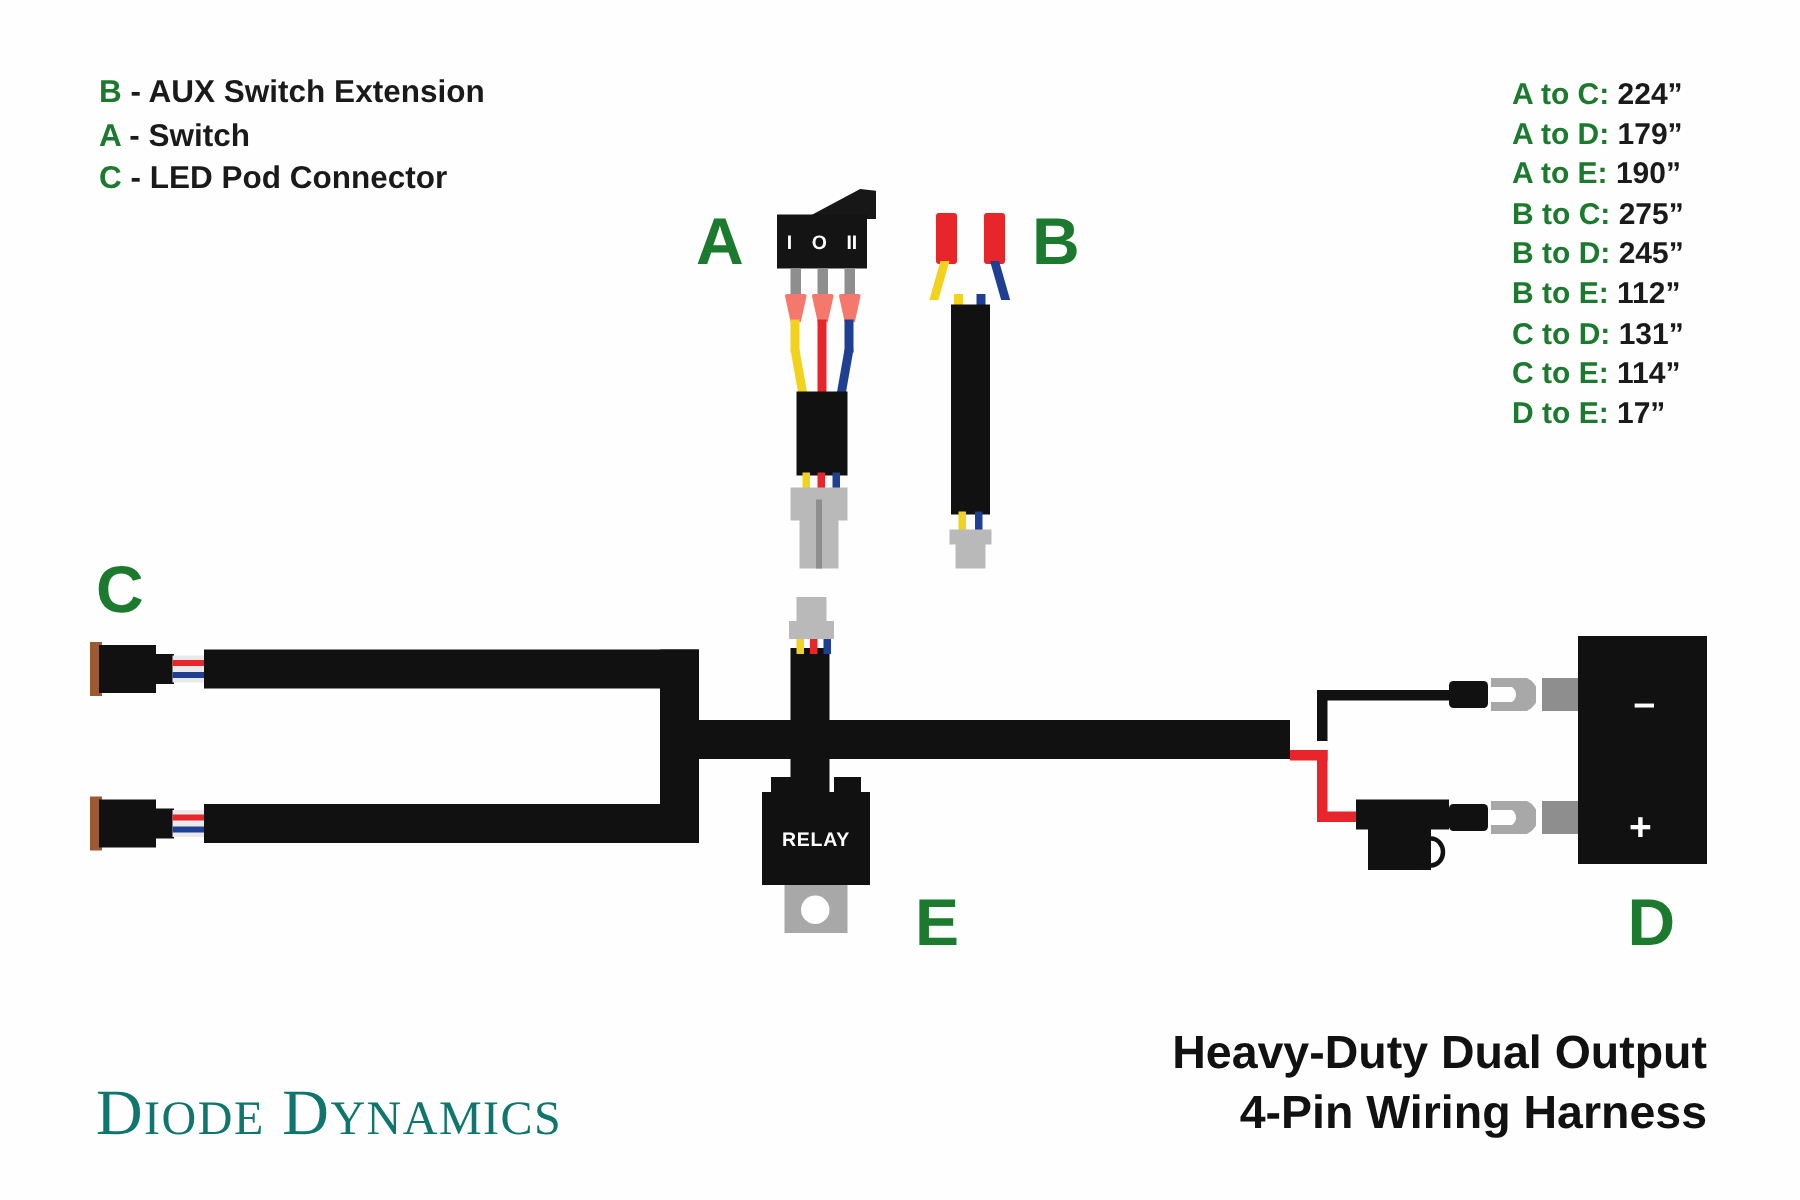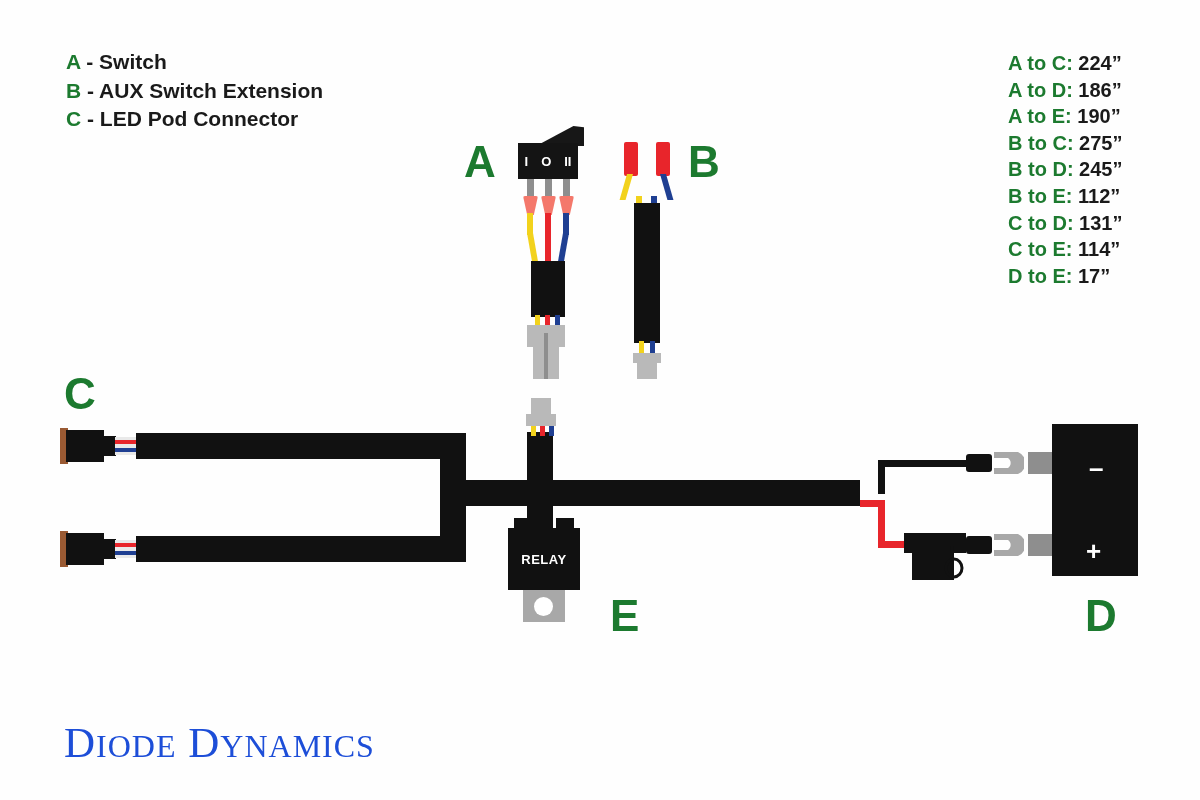--- a/index.html
+++ b/index.html
@@ -83,42 +83,42 @@
     position:absolute;left:1052px;top:424px;width:86px;height:152px;background:#111111;
   }
   .bat-sym{
     position:absolute;color:#ffffff;font-weight:bold;font-size:26px;line-height:26px;
   }
 
   
   #brand{
     position:absolute;left:64px;top:718px;
     font-family:"Liberation Serif", serif;
-    font-size:43px;color:#1d4ed8;letter-spacing:1px;white-space:nowrap;
+    font-size:43px;color:#0f766e;letter-spacing:1px;white-space:nowrap;
   }
   #brand .sc{font-size:32px;}
   #title{
     position:absolute;right:62px;top:682px;text-align:right;
     font-size:31px;font-weight:bold;color:#111111;line-height:40px;white-space:nowrap;
   }
 </style>
 </head>
 <body>
 
 <div class="stage">
 
   <div id="legend">
+    <div class="legend-row"><span class="legend-key">B</span><span class="legend-dash"> - </span><span>AUX Switch Extension</span></div>
     <div class="legend-row"><span class="legend-key">A</span><span class="legend-dash"> - </span><span>Switch</span></div>
-    <div class="legend-row"><span class="legend-key">B</span><span class="legend-dash"> - </span><span>AUX Switch Extension</span></div>
     <div class="legend-row"><span class="legend-key">C</span><span class="legend-dash"> - </span><span>LED Pod Connector</span></div>
   </div>
 
   <div id="measures">
     <div class="meas-row"><span class="meas-label">A to C:</span> <span class="meas-value">224”</span></div>
-    <div class="meas-row"><span class="meas-label">A to D:</span> <span class="meas-value">186”</span></div>
+    <div class="meas-row"><span class="meas-label">A to D:</span> <span class="meas-value">179”</span></div>
     <div class="meas-row"><span class="meas-label">A to E:</span> <span class="meas-value">190”</span></div>
     <div class="meas-row"><span class="meas-label">B to C:</span> <span class="meas-value">275”</span></div>
     <div class="meas-row"><span class="meas-label">B to D:</span> <span class="meas-value">245”</span></div>
     <div class="meas-row"><span class="meas-label">B to E:</span> <span class="meas-value">112”</span></div>
     <div class="meas-row"><span class="meas-label">C to D:</span> <span class="meas-value">131”</span></div>
     <div class="meas-row"><span class="meas-label">C to E:</span> <span class="meas-value">114”</span></div>
     <div class="meas-row"><span class="meas-label">D to E:</span> <span class="meas-value">17”</span></div>
   </div>
 
   <div class="callout" style="left:464px;top:140px;">A</div>
@@ -233,14 +233,18 @@
     <path d="M6 2 L30 2 L30 8 L16 8 A6 6 0 0 0 16 18 L30 18 L30 24 L6 24 A12 12 0 0 1 6 2 Z" fill="#a8a8a8" transform="translate(36,0) scale(-1,1)"></path>
   </svg>
   <div class="gry-d" style="left:1028px;top:534px;width:26px;height:22px;"></div>
 
   <div id="battery-body"></div>
   <div class="bat-sym" style="left:1089px;top:455px;">–</div>
   <div class="bat-sym" style="left:1086px;top:538px;">+</div>
 
   <div id="brand"><span>D</span><span class="sc">IODE</span>&nbsp;<span>D</span><span class="sc">YNAMICS</span></div>
 
+  <div id="title">
+    <div>Heavy-Duty Dual Output</div>
+    <div>4-Pin Wiring Harness</div>
+  </div>
 
 </div>
 
 </body></html>

